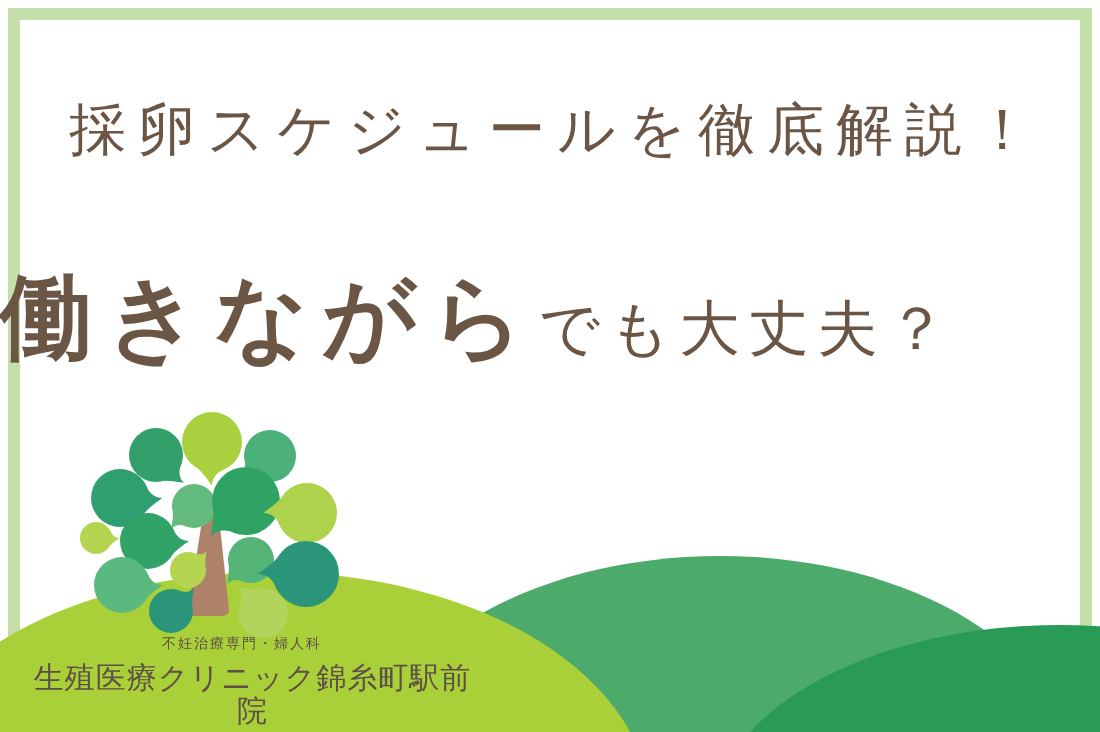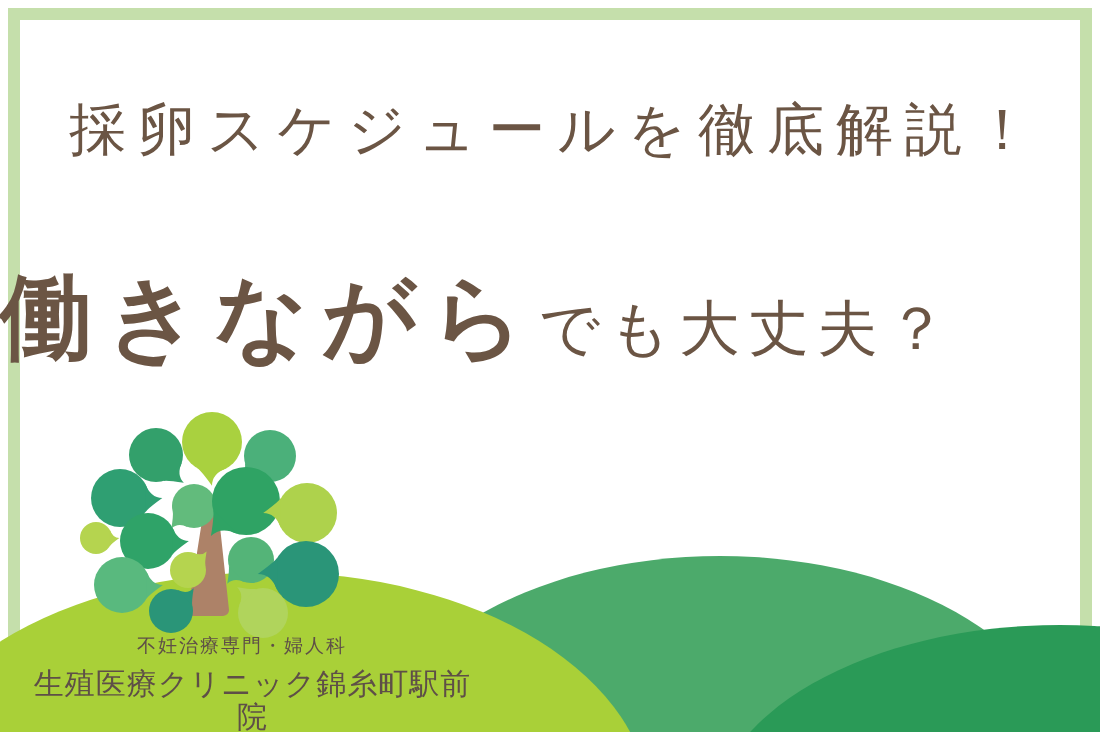--- a/index.html
+++ b/index.html
@@ -113,21 +113,21 @@
   #clinic {
     position: absolute;
     left: 0;
     top: 636px;
     width: 484px;
     text-align: center;
     z-index: 6;
     color: #5e4f47;
   }
   #clinic .sub {
-    font-size: 19px;
+    font-size: 14px;
     letter-spacing: 2px;
     font-weight: 500;
     line-height: 1.1;
   }
   #clinic .name {
     margin-top: 10px;
     font-size: 30px;
     letter-spacing: 1px;
     font-weight: 500;
     line-height: 1.1;

